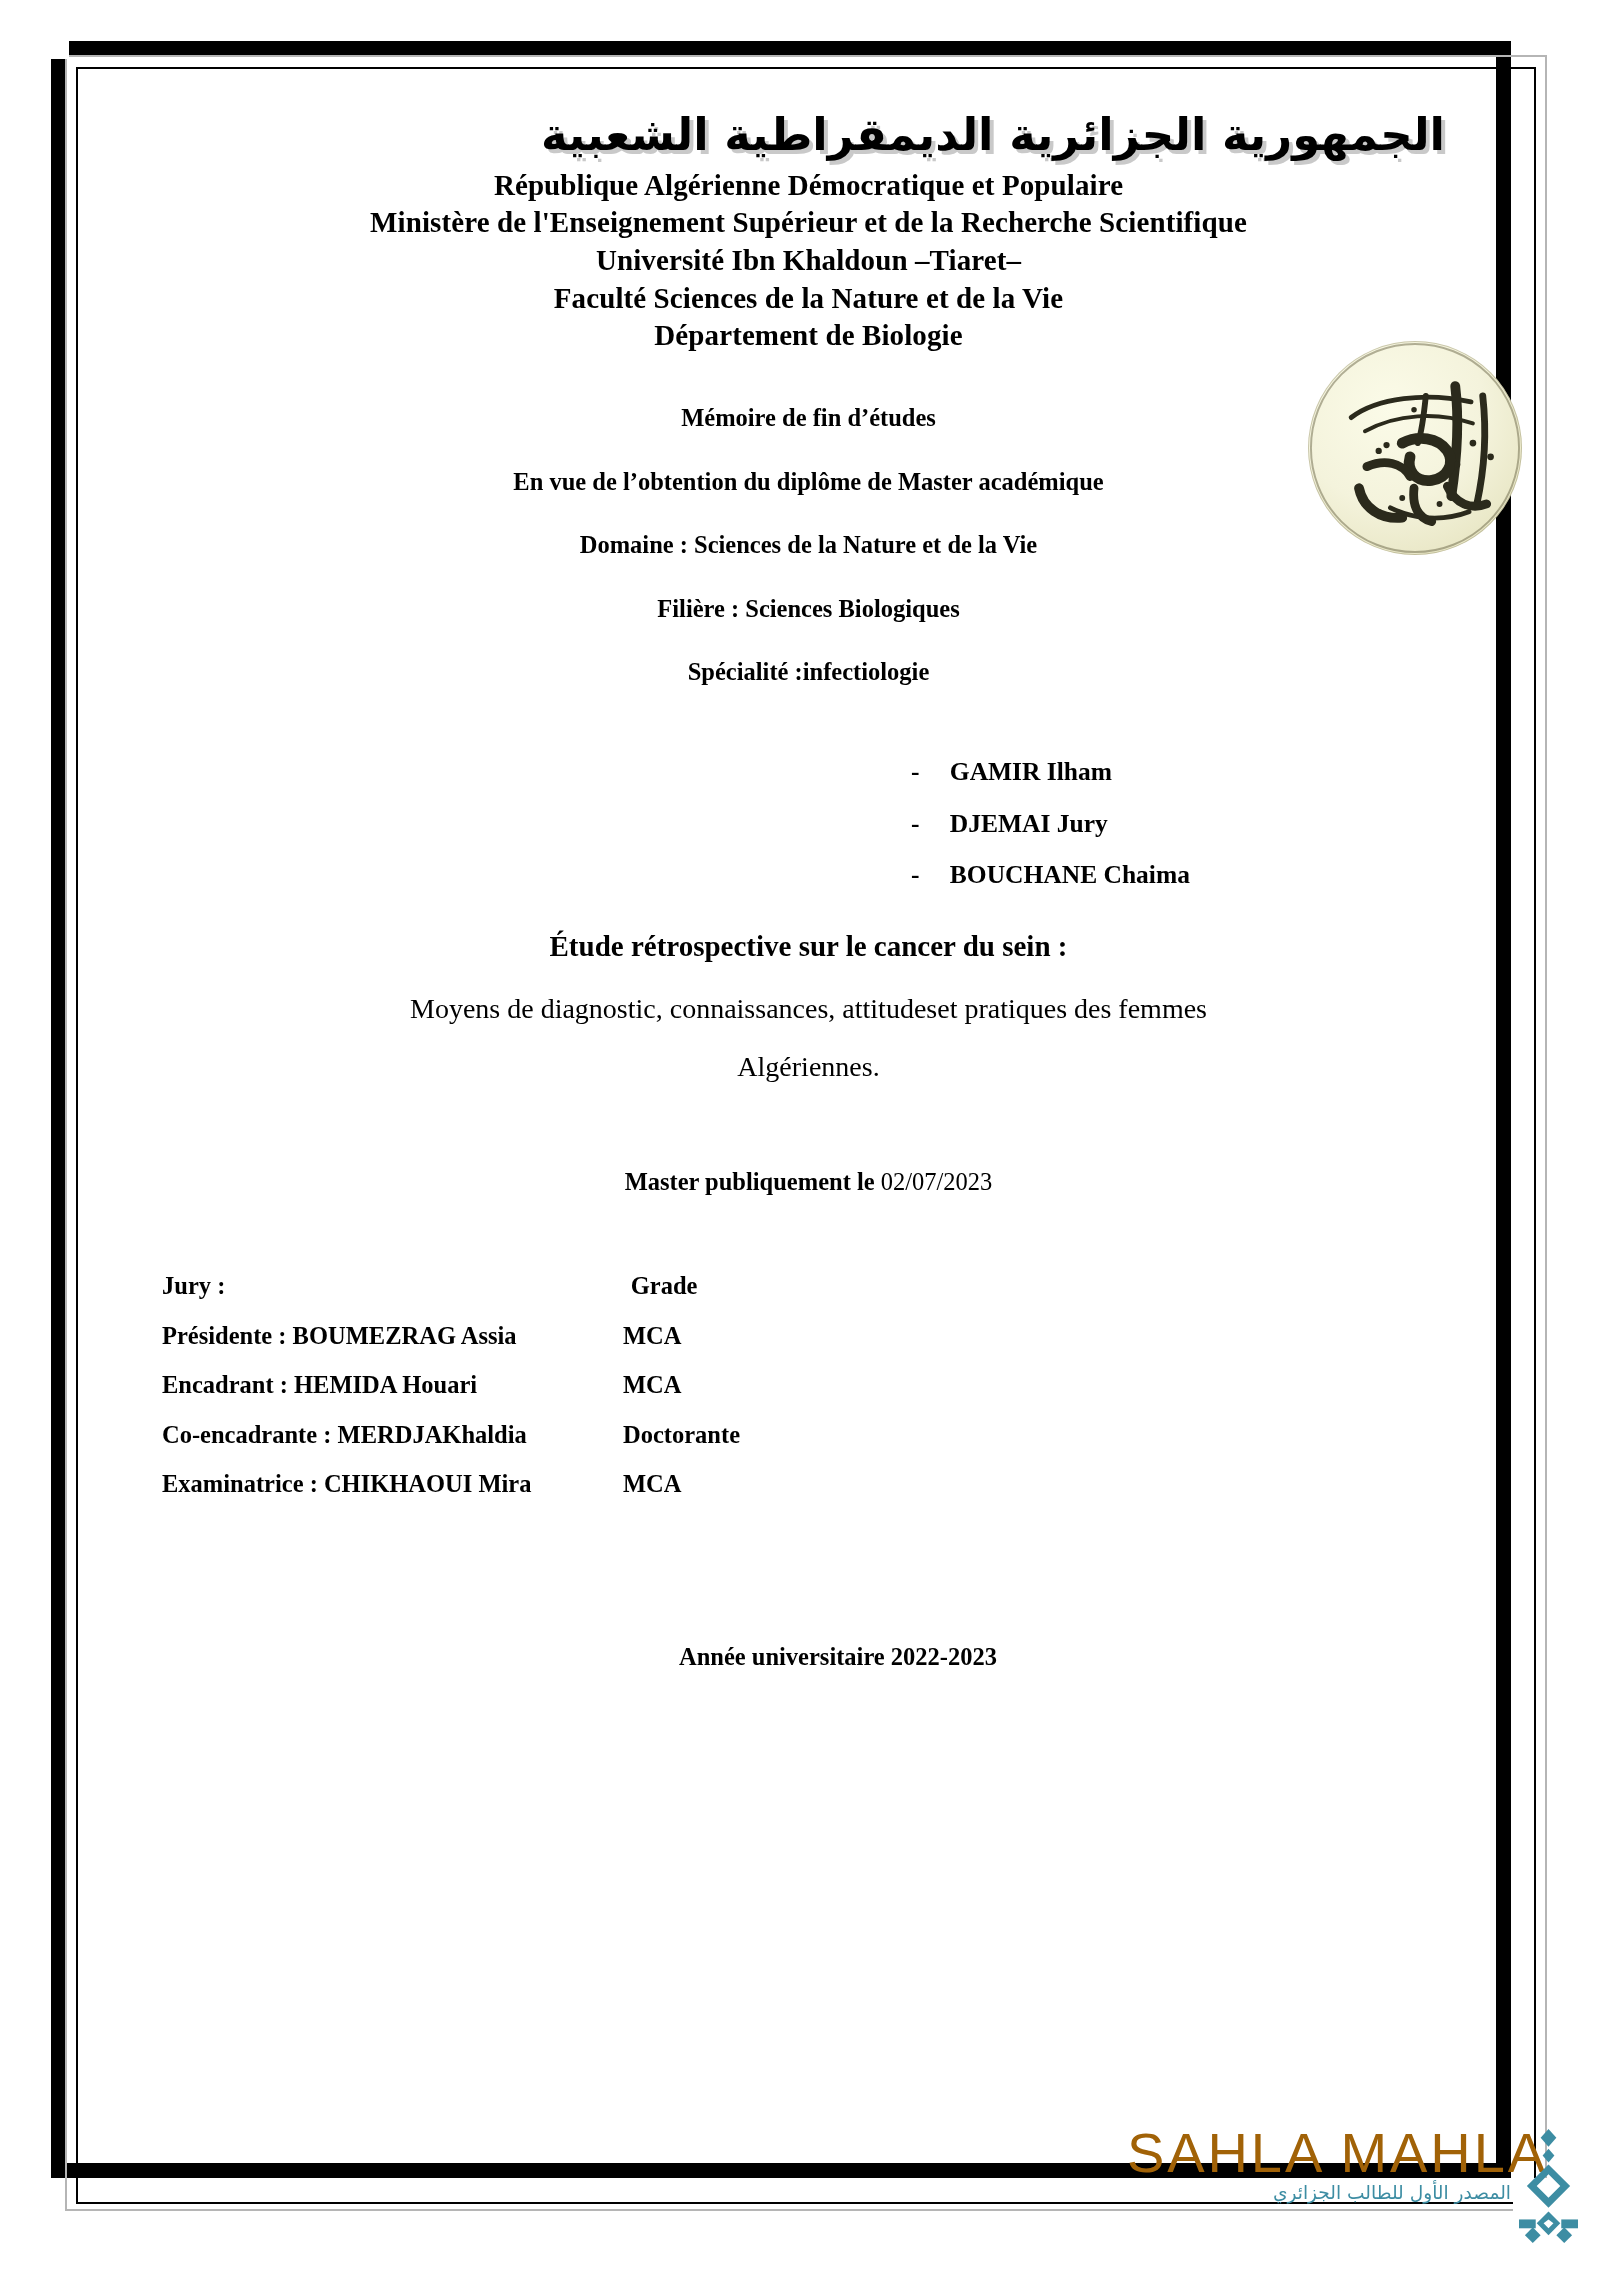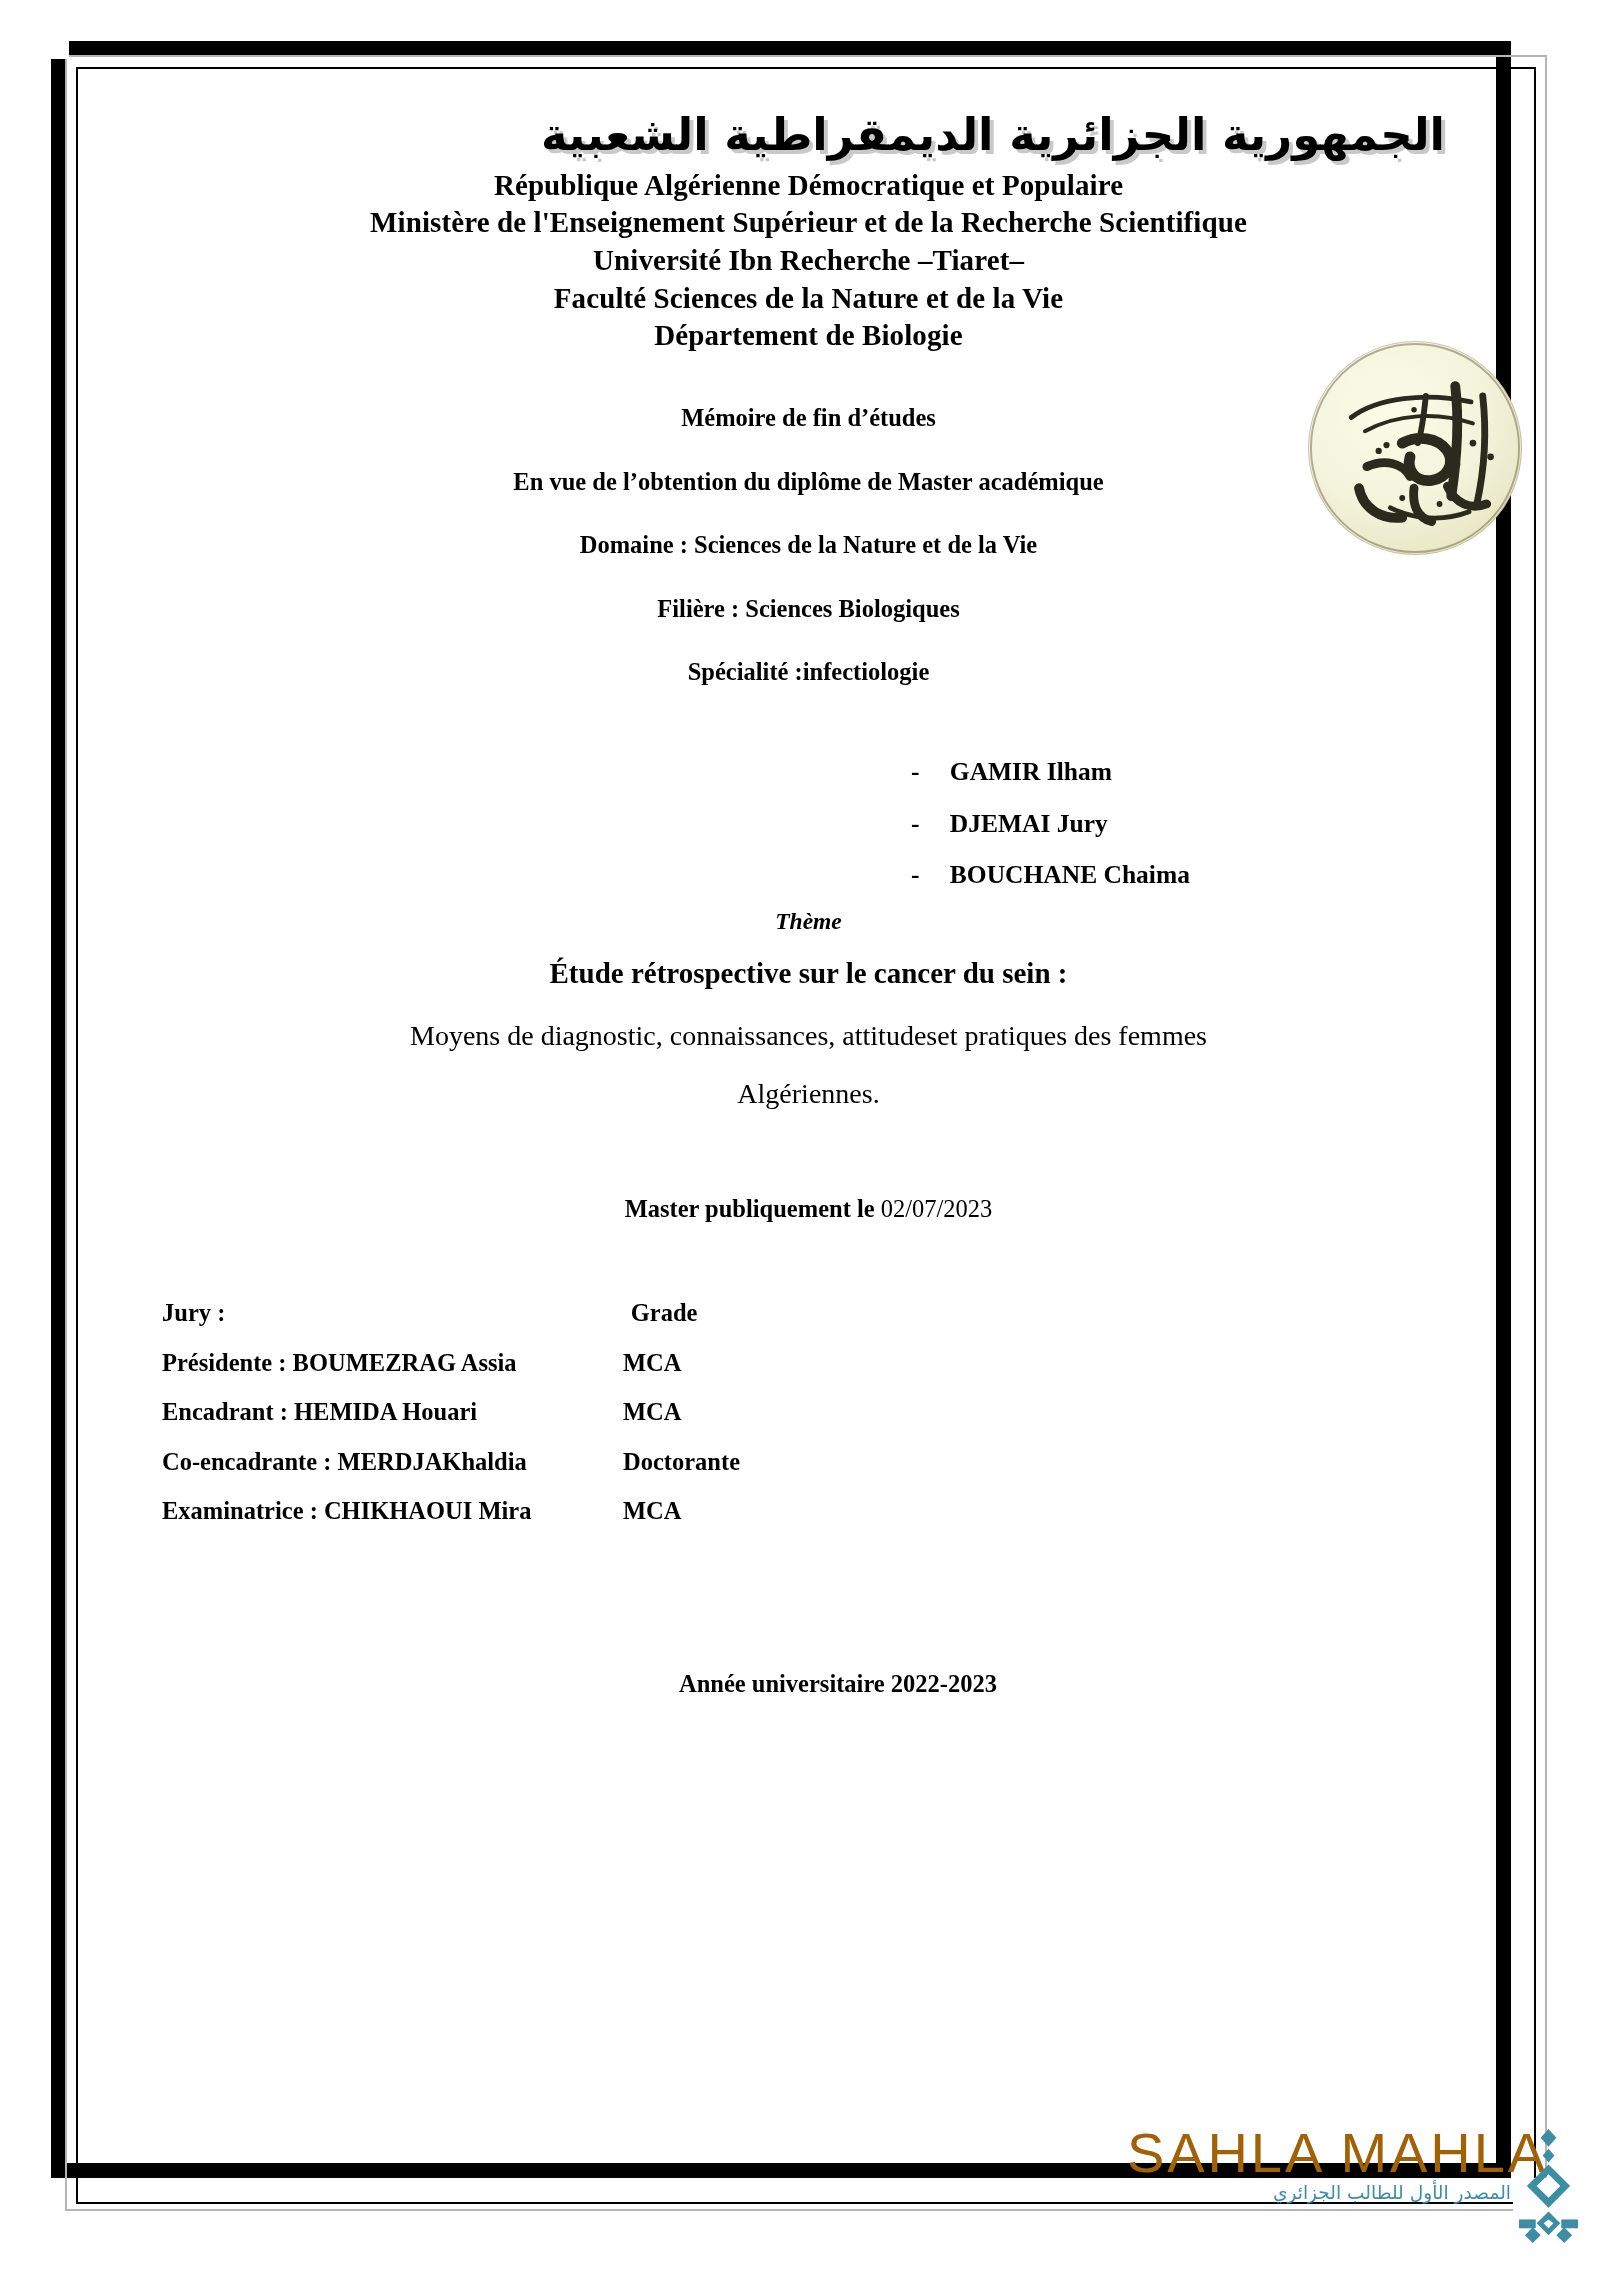--- a/index.html
+++ b/index.html
@@ -234,21 +234,21 @@
   <div class="frame-mask" style="left:1513px; top:2178px; width:108px; height:115px;"></div>
 </div>
 
 <div class="sheet">
 
   <div class="arabic-header">الجمهورية الجزائرية الديمقراطية الشعبية</div>
 
   <div class="center">
     <div class="hdr-line">République Algérienne Démocratique et Populaire</div>
     <div class="hdr-line">Ministère de l'Enseignement Supérieur et de la Recherche Scientifique</div>
-    <div class="hdr-line">Université Ibn Recherche –Tiaret–</div>
+    <div class="hdr-line">Université Ibn Khaldoun –Tiaret–</div>
     <div class="hdr-line">Faculté Sciences de la Nature et de la Vie</div>
     <div class="hdr-line">Département de Biologie</div>
   </div>
 
   <div class="logo-wrap">
     <div class="logo-seal">
       <svg width="214" height="214" viewBox="0 0 218 218" aria-hidden="true">
         <g fill="none" stroke="#2b2a1c" stroke-linecap="round" stroke-linejoin="round">
           <path d="M44 78 C70 58, 120 52, 166 62" stroke-width="5"></path>
           <path d="M58 92 C90 74, 132 72, 168 84" stroke-width="4"></path>
@@ -303,21 +303,20 @@
       <span>DJEMAI Jury</span>
     </li>
     <li>
       <span class="dash">-</span>
       <span>BOUCHANE Chaima</span>
     </li>
   </ul>
 
   <div class="spacer-s"></div>
 
-  <div class="theme-label">Thème</div>
   <div class="theme-title">Étude rétrospective sur le cancer du sein :</div>
   <div class="theme-sub">
     <div>Moyens de diagnostic, connaissances, attitudeset pratiques des femmes</div>
     <div>Algériennes.</div>
   </div>
 
   <div class="soutenu">
     <b>Master publiquement le</b>
     <span class="date">02/07/2023</span>
   </div>

